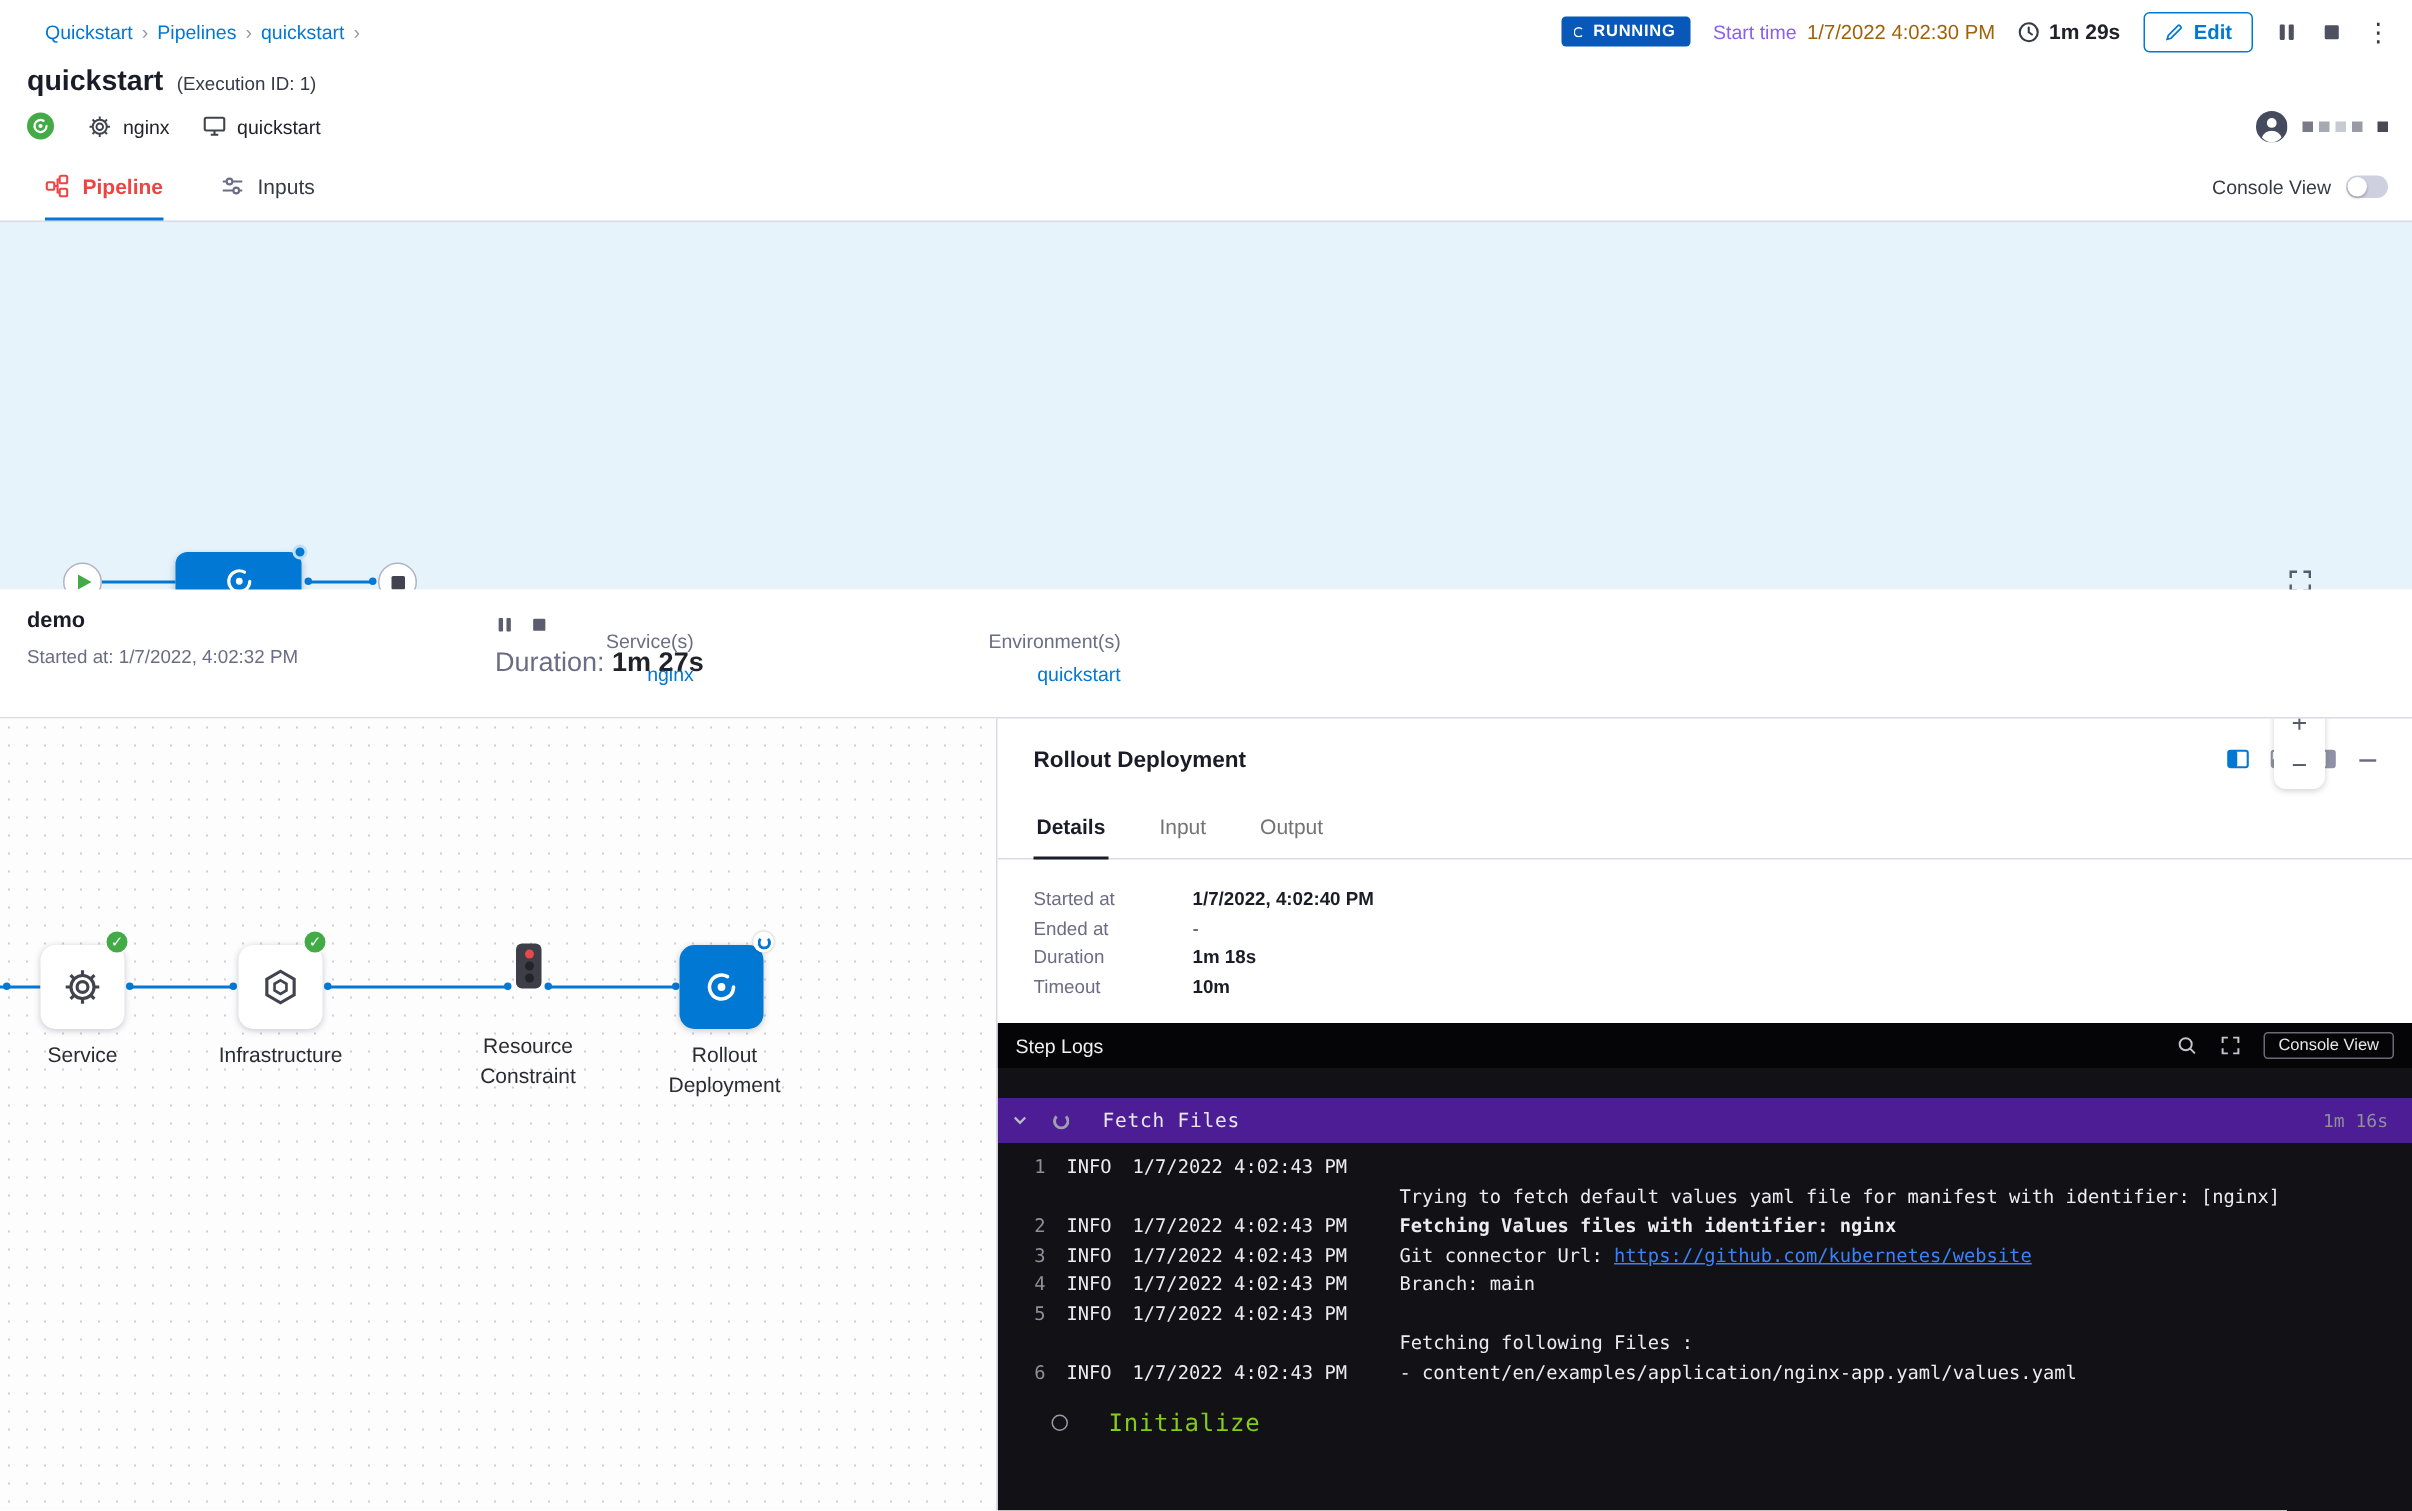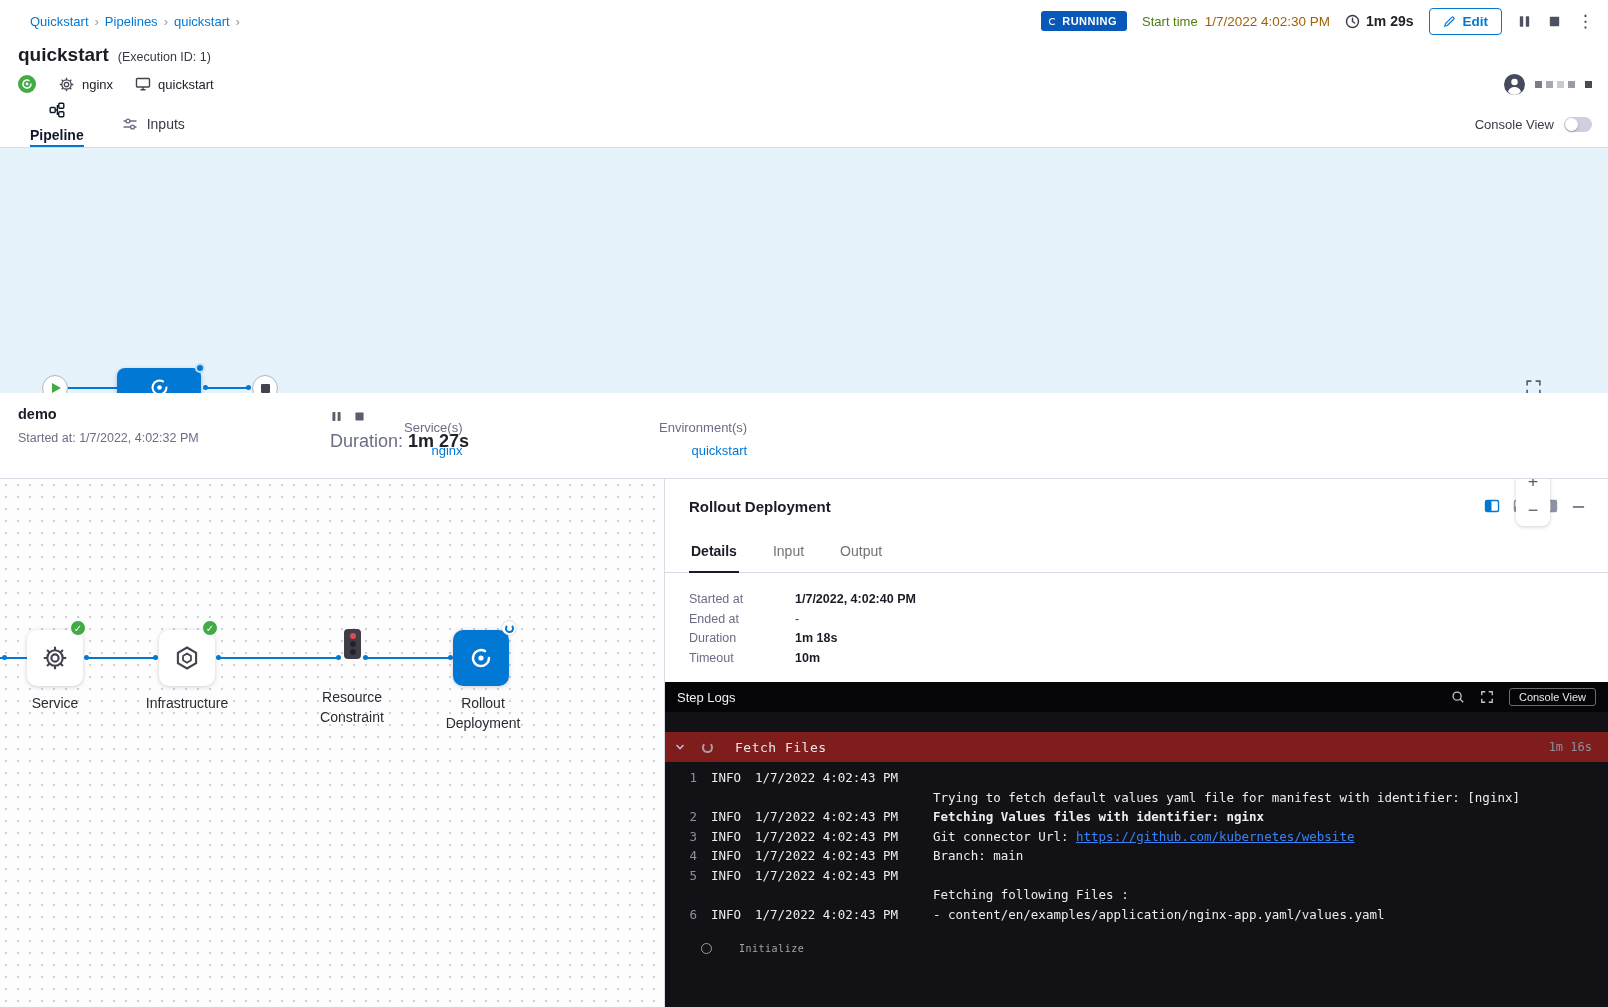--- a/index.html
+++ b/index.html
@@ -15,21 +15,21 @@
   .topbar { height: 42px; display: flex; align-items: center; padding: 0 14px 0 30px; flex: 0 0 auto; }
   .crumbs { display: flex; align-items: center; gap: 6px; font-size: 13px; }
   .crumbs a { color: #0278d5; text-decoration: none; cursor: pointer; }
   .crumb-sep { color: #9a9aa5; }
   .topbar-right { margin-left: auto; display: flex; align-items: center; gap: 15px; }
   .badge-running { background:#0758b8; color:#fff; font-size:11px; font-weight:bold; letter-spacing:.5px;
     border-radius:3px; padding:4px 10px 4px 8px; display:flex; align-items:center; gap:6px; }
   .badge-spin { width:7px; height:7px; border:1.5px solid #fff; border-right-color:transparent; border-radius:50%; animation:spin 1s linear infinite; }
   @keyframes spin { to { transform: rotate(360deg); } }
   .start-time { display:flex; align-items:baseline; gap:7px; font-size:13px; }
-  .start-time .lbl { color:#4d7c0f; }
+  .start-time .lbl { color:#8b5cf6; }
   .start-time .val { color:#a16207; font-size:13.5px; }
   .elapsed { display:flex; align-items:center; gap:6px; font-size:14px; font-weight:600; color:#22222a; }
   .edit-btn { height:27px; padding:0 13px; border:1px solid #0278d5; border-radius:4px; background:#fff;
     color:#0278d5; font-size:13.5px; font-weight:600; display:flex; align-items:center; gap:7px; cursor:pointer; }
   .icon-btn { background:none; border:none; cursor:pointer; display:flex; align-items:center; }
   .kebab { font-size:17px; color:#383946; line-height:1; }
 
   
   .title-row { padding: 2px 0 0 18px; display:flex; align-items:baseline; gap:9px; flex:0 0 auto; }
   .title-row h1 { font-size:19px; font-weight:bold; color:#1c1c28; }
@@ -43,21 +43,21 @@
   .stage-squares span:nth-child(1){background:#7b7b88;}
   .stage-squares span:nth-child(2){background:#a8a8b2;}
   .stage-squares span:nth-child(3){background:#c9c9d1;}
   .stage-squares span:nth-child(4){background:#9a9aa5;}
   .stage-squares span:nth-child(5){background:#4a4a55; margin-left:6px;}
 
   
   .tabbar { height:46px; display:flex; align-items:stretch; padding:0 16px 0 30px; border-bottom:1px solid #d9dae5; flex:0 0 auto; }
   .tabs { display:flex; gap:38px; }
   .tab { display:flex; align-items:center; gap:9px; font-size:14px; color:#383946; border-bottom:2px solid transparent; cursor:pointer; }
-  .tab.active { color:#0f172a; font-weight:600; border-bottom-color:#0278d5;flex-direction:column; }
+  .tab.active { color:#ef4444; font-weight:600; border-bottom-color:#0278d5; }
   .tabbar-right { margin-left:auto; display:flex; align-items:center; gap:10px; font-size:13px; color:#383946; }
   .toggle { width:28px; height:15px; border-radius:8px; background:#ced0e0; position:relative; cursor:pointer; }
   .toggle .knob { position:absolute; left:1px; top:1px; width:13px; height:13px; border-radius:50%; background:#fff; box-shadow:0 1px 2px rgba(0,0,0,.3); }
 
   
   .pipeline-canvas { height:245px; background:#e6f3fb; position:relative; flex:0 0 auto; }
   .circle-node { position:absolute; width:26px; height:26px; border-radius:50%; background:#fff; border:1px solid #b0b3c4;
     display:flex; align-items:center; justify-content:center; cursor:pointer; }
   .play-tri { width:0; height:0; border-left:9px solid #42ab45; border-top:5.5px solid transparent; border-bottom:5.5px solid transparent; margin-left:3px; }
   .stop-sq { width:9px; height:9px; background:#42434e; border-radius:1px; }
@@ -119,35 +119,35 @@
 
   
   .logs { flex:1; min-height:0; display:flex; flex-direction:column; background:#121216; font-family:"DejaVu Sans Mono", monospace; }
   .logs-head { height:30px; background:#050508; display:flex; align-items:center; padding:0 12px;
     font-family:"Liberation Sans", sans-serif; flex:0 0 auto; }
   .logs-title { font-size:13px; color:#f0f0f3; }
   .logs-head-right { margin-left:auto; display:flex; align-items:center; gap:15px; }
   .cv-pill { border:1px solid #6b6b75; border-radius:3px; background:none; color:#e8e8ec; font-size:11px;
     padding:2px 9px; font-family:"Liberation Sans", sans-serif; cursor:pointer; }
   .log-body { flex:1; overflow:hidden; padding-top:20px; }
-  .section-row { height:30px; background:#7f1d1d; display:flex; align-items:center; padding:0 16px 0 9px; cursor:pointer; }
+  .section-row { height:30px; background:#4c1d95; display:flex; align-items:center; padding:0 16px 0 9px; cursor:pointer; }
   .section-name { margin-left:22px; font-size:13px; color:#e8e8ea; letter-spacing:.5px; }
   .section-dur { margin-left:auto; font-size:12px; color:#8f8f99; }
   .gray-spin { width:11px; height:11px; border-radius:50%; border:2px solid #9fa0aa; border-top-color:transparent; margin-left:16px; animation:spin 1.2s linear infinite; }
   .log-rows { padding:6px 0 2px; }
   .log-row { display:flex; font-size:12.5px; line-height:19.5px; }
   .c-num { width:32px; text-align:right; color:#8f8f99; flex:0 0 auto; }
   .c-level { width:44px; margin-left:14px; color:#ececf0; flex:0 0 auto; }
   .c-time { width:178px; color:#ececf0; flex:0 0 auto; }
   .c-msg { color:#ececf0; white-space:nowrap; }
   .c-msg.bold { font-weight:bold; }
   .log-link { color:#3b82f6; text-decoration:underline; cursor:pointer; }
   .init-row { margin-top:8px; height:28px; display:flex; align-items:center; cursor:pointer; }
   .init-circle { width:11px; height:11px; border-radius:50%; border:1.5px solid #9a9aa2; margin-left:36px; }
-  .init-name { margin-left:27px; font-size:10px; color:#a3a3a3; letter-spacing:.5px; }
+  .init-name { margin-left:27px; font-size:16px; color:#84cc16; letter-spacing:.5px; }
 </style>
 </head>
 <body>
 
 <div class="topbar">
   <div class="crumbs">
     <a>Quickstart</a>
     <span class="crumb-sep">›</span>
     <a>Pipelines</a>
     <span class="crumb-sep">›</span>

